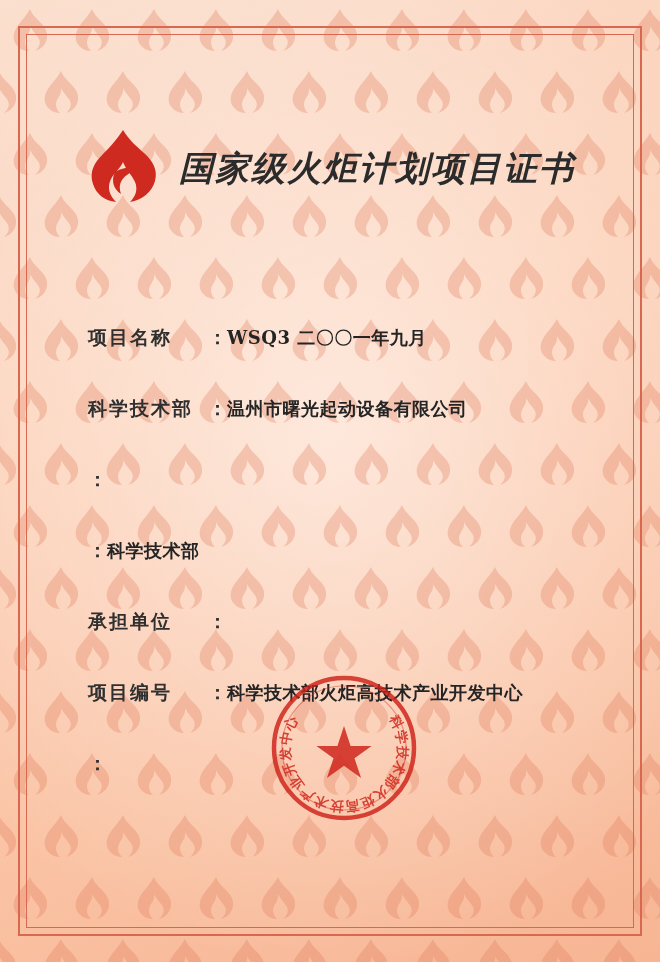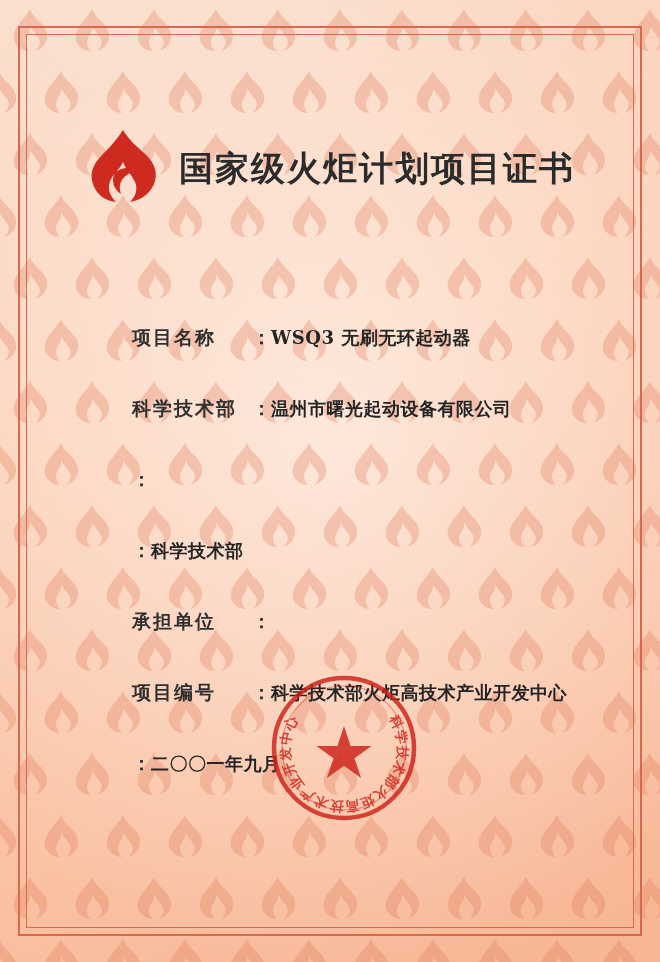--- a/index.html
+++ b/index.html
@@ -75,20 +75,21 @@
 
   
   .header {
     position: absolute;
     left: 0;
     top: 128px;
     width: 100%;
     display: flex;
     align-items: center;
     justify-content: center;
+    font-style: italic;
   }
   .logo {
     width: 78px;
     height: 82px;
     margin-right: 16px;
     color: #cf2a20;
     flex: 0 0 auto;
   }
   .logo svg { display: block; width: 100%; height: 100%; }
   .title {
@@ -104,21 +105,20 @@
   .fields {
     position: absolute;
     left: 88px;
     top: 325px;
     right: 60px;
   }
   .field-row {
     display: flex;
     align-items: baseline;
     height: 71px;
-    margin-left: 44px;
   }
   .field-label {
     flex: 0 0 120px;
     font-family: "DejaVu Sans", sans-serif;
     font-size: 19px;
     font-weight: bold;
     letter-spacing: 2px;
     color: #2f2f2f;
     white-space: nowrap;
   }
@@ -1449,21 +1449,21 @@
         <path fill="currentColor" d="M30 44 C26 52 28 61 36 66 C33 57 36 51 42 47 C47 44 50 40 50 35 C45 40 36 40 30 44 Z"></path>
       </svg>
     </div>
     <div class="title">国家级火炬计划项目证书</div>
   </div>
 
   <div class="fields" id="fields">
       <div class="field-row">
         <div class="field-label">项目名称</div>
         <div class="field-colon">：</div>
-        <div class="field-value">WSQ3 无刷无环起动器</div>
+        <div class="field-value">WSQ3 二〇〇一年九月</div>
       </div>
       <div class="field-row">
         <div class="field-label">科学技术部</div>
         <div class="field-colon">：</div>
         <div class="field-value">温州市曙光起动设备有限公司</div>
       </div>
       <div class="field-row">
         <div class="field-colon">：</div>
       </div>
       <div class="field-row">
@@ -1474,21 +1474,20 @@
         <div class="field-label">承担单位</div>
         <div class="field-colon">：</div>
       </div>
       <div class="field-row">
         <div class="field-label">项目编号</div>
         <div class="field-colon">：</div>
         <div class="field-value">科学技术部火炬高技术产业开发中心</div>
       </div>
       <div class="field-row">
         <div class="field-colon">：</div>
-        <div class="field-value">二〇〇一年九月</div>
       </div>
     </div>
 
   <div class="seal">
     <svg viewBox="0 0 152 152" xmlns="http://www.w3.org/2000/svg">
       <defs>
         <path id="sealPath" d="M76,76 m0,-54 a54,54 0 1,1 -0.1,0"></path>
       </defs>
       <circle cx="76" cy="76" r="70" fill="none" stroke="#cf2118" stroke-width="4.5"></circle>
       <circle cx="76" cy="76" r="62" fill="none" stroke="#cf2118" stroke-width="1.2" opacity="0.5"></circle>

